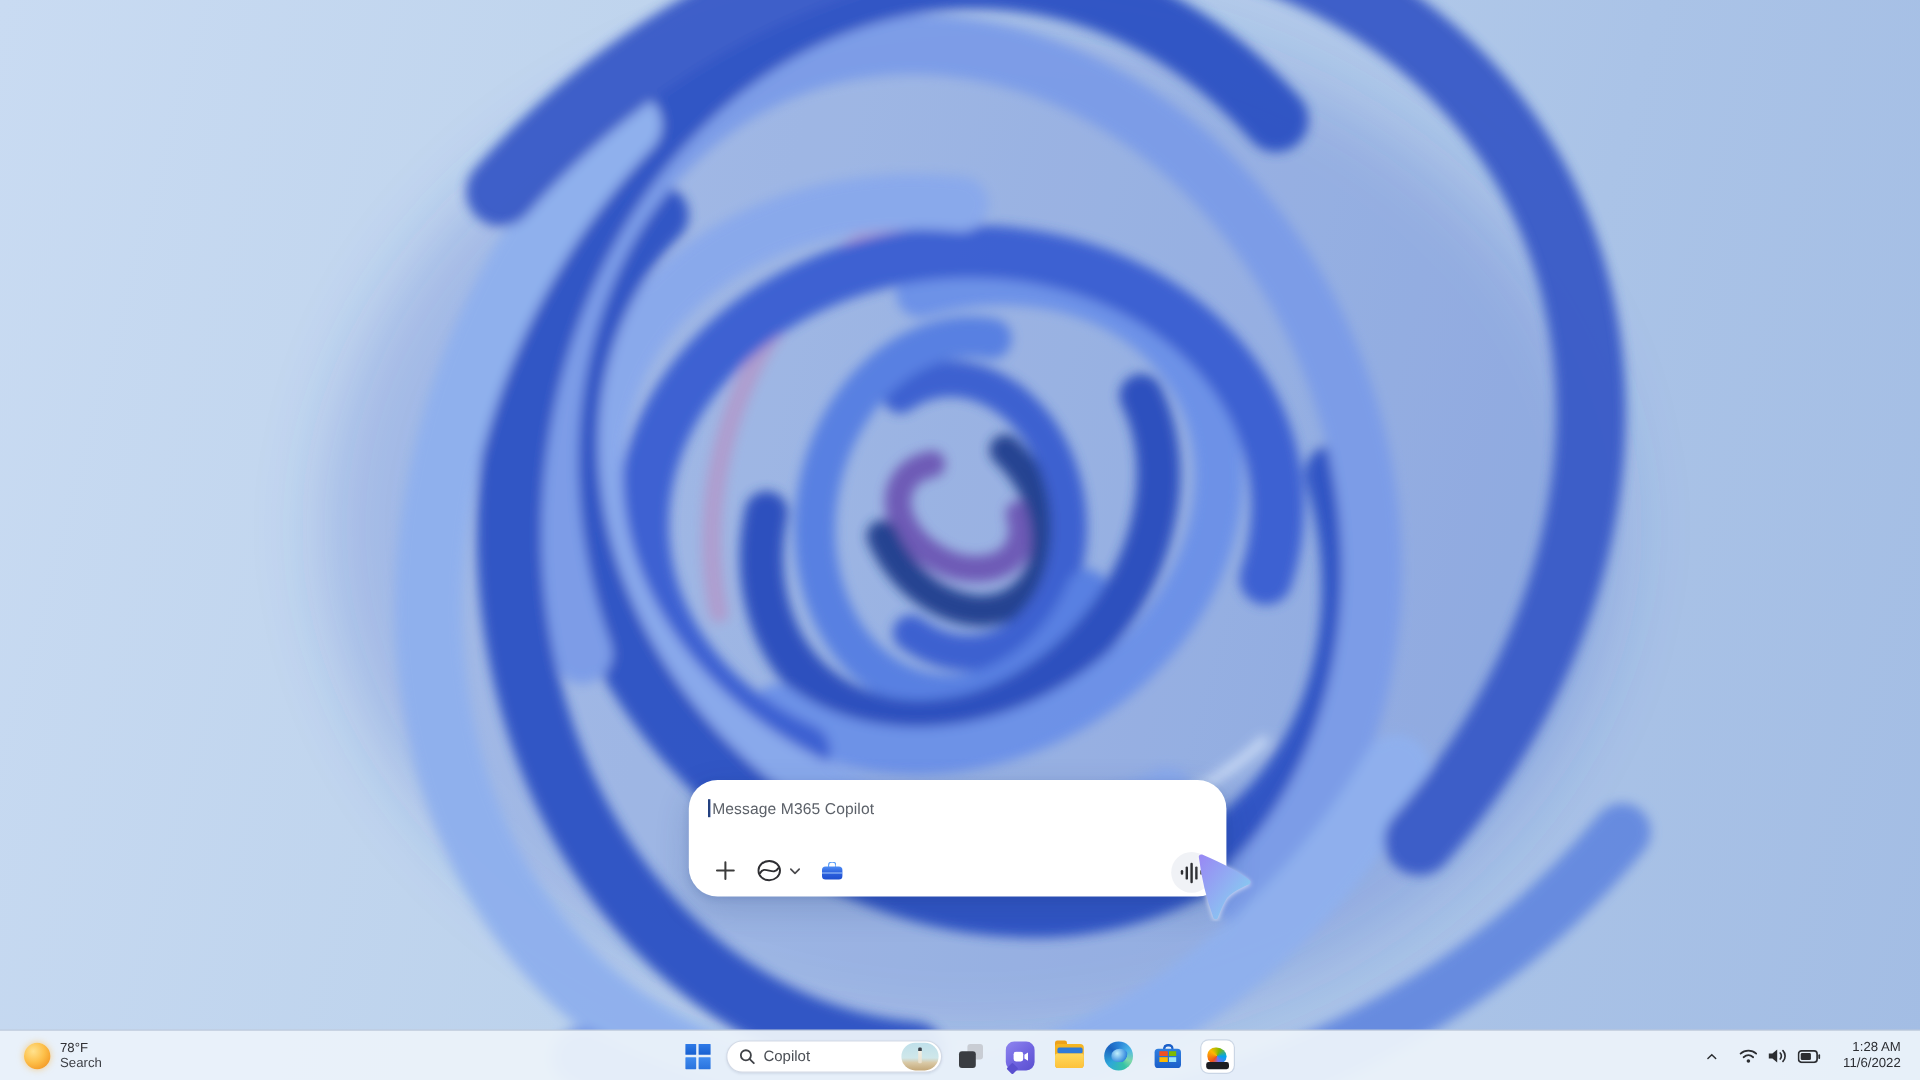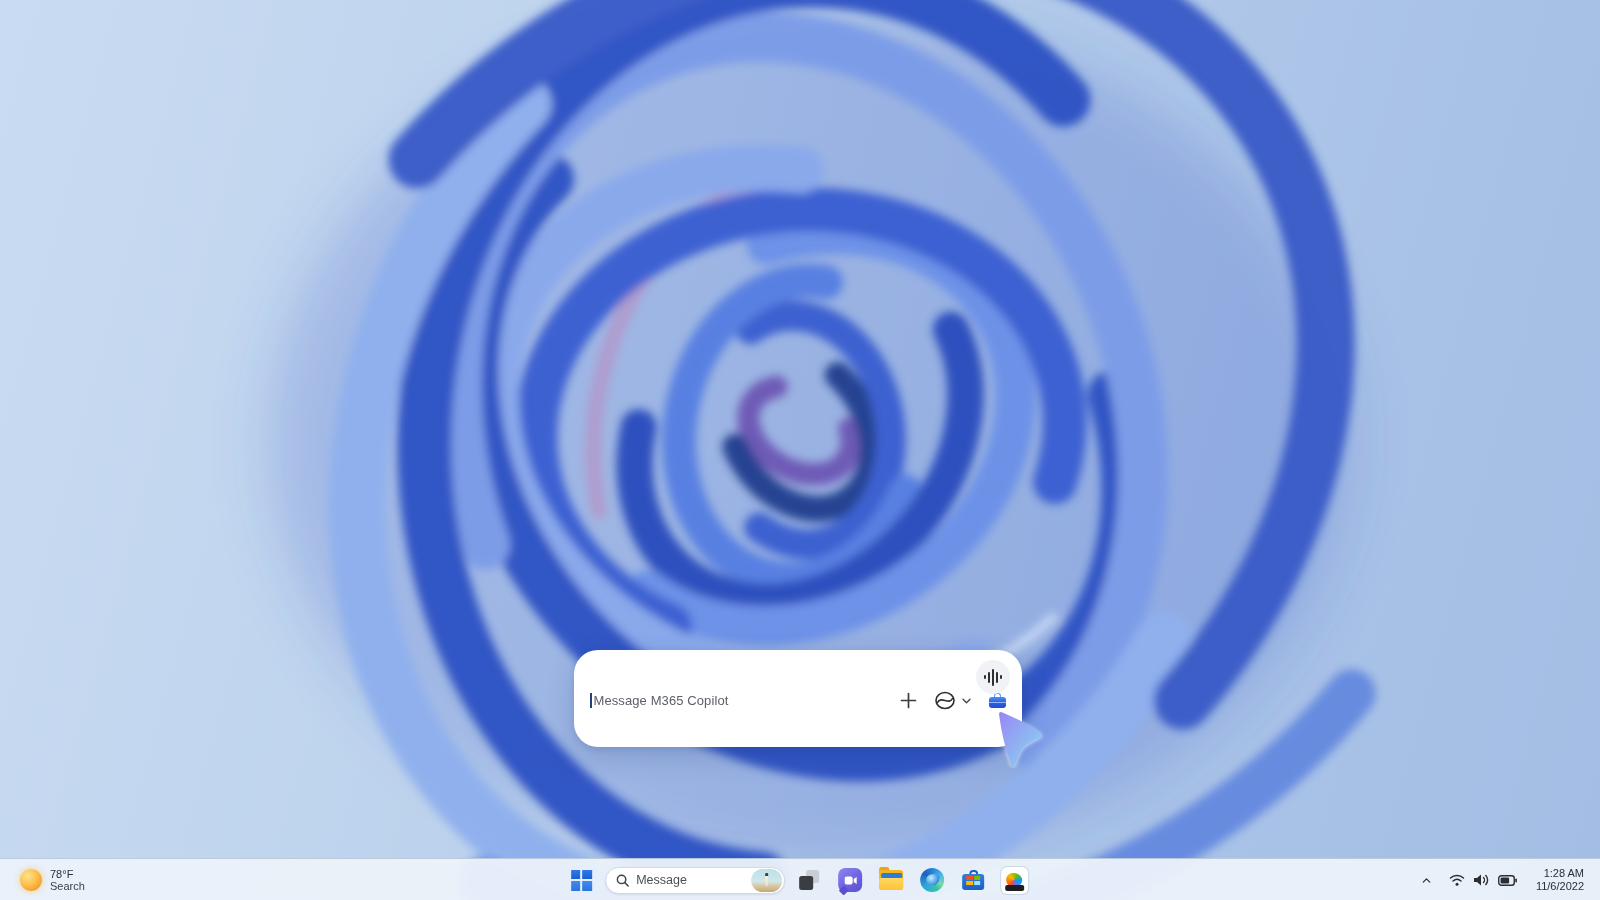--- a/index.html
+++ b/index.html
@@ -7,21 +7,21 @@
   body { font-family:"Liberation Sans", sans-serif; position:relative;
          background:linear-gradient(105deg,#c9dbf2 0%,#bcd2ec 38%,#aac3e7 75%,#a3bde4 100%); }
 
   
   .wallpaper { position:absolute; inset:0; z-index:0; }
 
   
   .copilot-box { position:absolute; left:574px; top:650px; width:448px; height:97px;
     background:#ffffff; border-radius:24px; z-index:5;
     box-shadow:0 10px 28px rgba(25,55,120,.20), 0 2px 6px rgba(25,55,120,.12);
-    padding:16px 16px 12px 16px; display:flex; flex-direction:row; justify-content:space-between; }
+    padding:16px 16px 12px 16px; display:flex; flex-direction:column; justify-content:space-between; }
   .cb-inputline { display:flex; align-items:center; gap:2px; }
   .cb-caret { width:1.5px; height:15px; background:#23407f; }
   .cb-placeholder { font-size:13px; color:#5c6169; letter-spacing:.1px; }
   .cb-toolbar { display:flex; align-items:center; gap:18px; padding-left:6px; position:relative; }
   .cb-icon-btn { display:flex; align-items:center; justify-content:center; cursor:pointer; background:none; border:none; padding:0; }
   .cb-model { display:flex; align-items:center; gap:3px; }
   .cb-voice { position:absolute; right:-4px; top:-6px; width:34px; height:34px; border-radius:50%;
     background:#f0f2f6; display:flex; align-items:center; justify-content:center; }
   .wavebars { display:flex; align-items:center; gap:2px; }
   .wavebars i { display:block; width:2.2px; background:#2e2f33; border-radius:2px; }
@@ -225,21 +225,21 @@
           <i></i>
           <i></i>
         </span>
     </div>
 
     <div class="search-pill">
       <svg width="13" height="13" viewBox="0 0 13 13">
         <circle cx="5.4" cy="5.4" r="4.2" fill="none" stroke="#3f4247" stroke-width="1.5"></circle>
         <path d="M8.6 8.6 L12 12" stroke="#3f4247" stroke-width="1.5" stroke-linecap="round"></path>
       </svg>
-      <span class="label">Message</span>
+      <span class="label">Copilot</span>
       <span class="search-thumb">
           <span class="tower"></span>
         </span>
     </div>
 
     <div class="tb-btn">
       <span class="taskview">
           <span class="back"></span>
           <span class="front"></span>
         </span>

